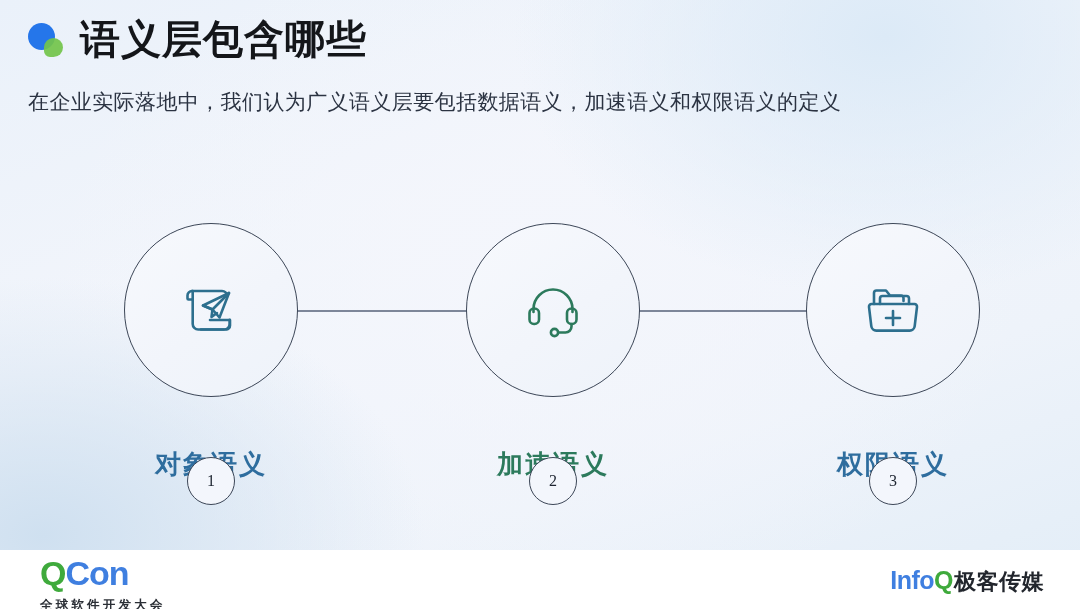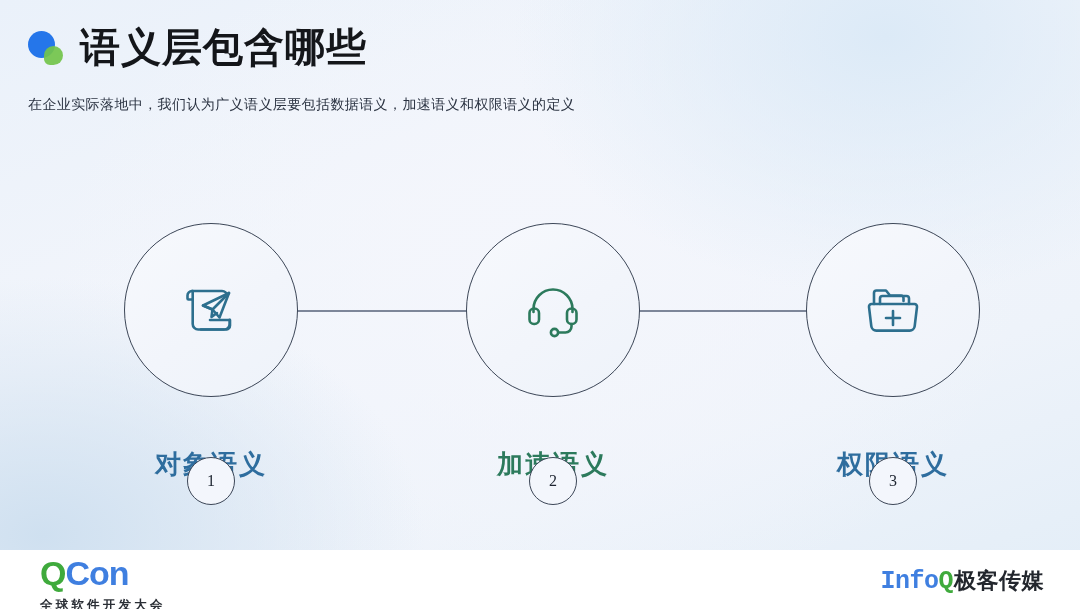--- a/index.html
+++ b/index.html
@@ -22,21 +22,21 @@
       radial-gradient(ellipse 560px 380px at 4% 88%, #cfe0f0 0%, rgba(207,224,240,0) 68%),
       radial-gradient(ellipse 700px 500px at 50% 45%, #f4f6fc 0%, rgba(244,246,252,0) 70%),
       linear-gradient(160deg, #eaf1fa 0%, #f2f5fb 38%, #eef3fa 70%, #e2edf7 100%);
     overflow: hidden;
   }
 
   
   .header {
     position: absolute;
     left: 26px;
-    top: 20px;
+    top: 12px;
     width: 1000px;
   }
   .title-row {
     display: flex;
     align-items: center;
     height: 54px;
   }
   .bullet-icon {
     position: relative;
     width: 40px;
@@ -68,21 +68,21 @@
     font-size: 40px;
     font-weight: bold;
     color: #14161a;
     letter-spacing: 1px;
     line-height: 1;
     white-space: nowrap;
   }
   .slide-subtitle {
     margin-top: 22px;
     margin-left: 2px;
-    font-size: 14px;
+    font-size: 21px;
     color: #2b3342;
     letter-spacing: .4px;
     white-space: nowrap;
   }
 
   
   .diagram {
     position: absolute;
     left: 0;
     top: 195px;
@@ -183,21 +183,20 @@
     position: absolute;
     right: 36px;
     top: 16px;
     display: flex;
     align-items: baseline;
   }
   .infoq-word {
     font-size: 25px;
     font-weight: bold;
     letter-spacing: -.5px;
-    font-family: Liberation Mono, monospace;
   }
   .infoq-info { color: #3f7fe0; }
   .infoq-q { color: #3faa3c; }
   .infoq-cn {
     margin-left: 1px;
     font-size: 22px;
     font-weight: bold;
     color: #22262d;
     letter-spacing: .5px;
   }

